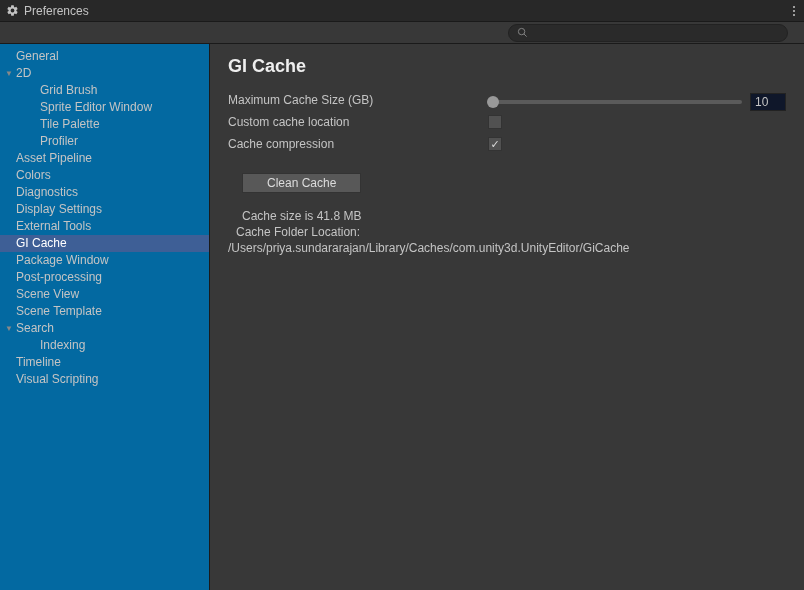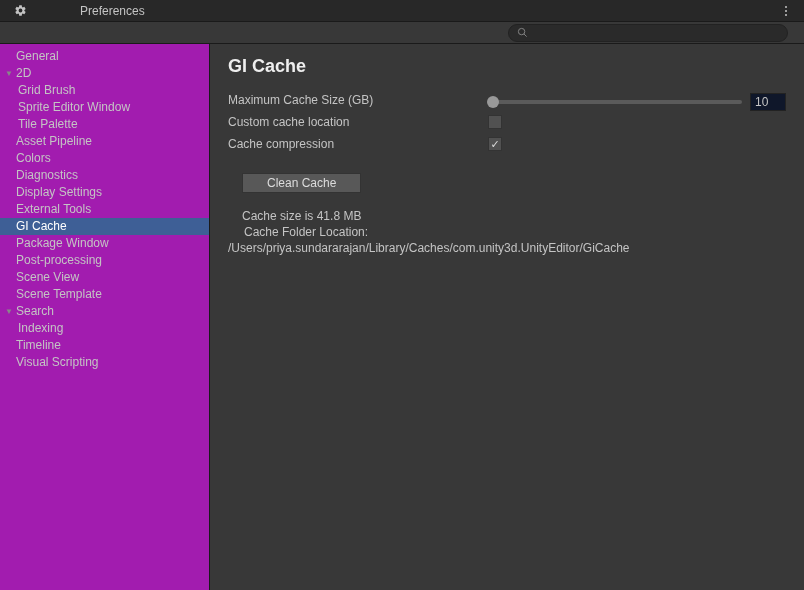--- a/index.html
+++ b/index.html
@@ -1,32 +1,32 @@
 <!DOCTYPE html>
 <html><head>
 <meta charset="utf-8">
 <style>
 * { margin: 0; padding: 0; box-sizing: border-box; font-family: Arial, Helvetica, sans-serif; }
 body { background: #383838; color: #c4c4c4; font-size: 12px; width: 804px; height: 590px; overflow: hidden; }
 .window { display: flex; flex-direction: column; height: 100%; }
-.titlebar { background: #282828; height: 22px; display: flex; align-items: center; padding: 0 14px; border-bottom: 1px solid #1a1a1a; gap: 48px; }
+.titlebar { background: #282828; height: 22px; display: flex; align-items: center; padding: 0 6px; border-bottom: 1px solid #1a1a1a; }
 .titlebar .gear { margin-right: 5px; display: flex; align-items: center; }
 .titlebar .title { font-size: 12px; color: #c4c4c4; flex: 1; }
 .titlebar .menu-icon { display: flex; flex-direction: column; gap: 2px; padding: 3px; cursor: pointer; }
 .titlebar .menu-icon span { width: 2px; height: 2px; background: #c4c4c4; border-radius: 50%; }
 .toolbar { background: #383838; height: 22px; display: flex; align-items: center; justify-content: flex-end; padding-right: 16px; border-bottom: 1px solid #1a1a1a; }
 .search-wrap { display: flex; align-items: center; background: #2a2a2a; border: 1px solid #222; border-radius: 10px; height: 18px; width: 280px; padding: 0 8px; }
 .search-wrap svg { flex-shrink: 0; }
 .search-wrap input { background: transparent; border: none; outline: none; color: #c4c4c4; font-size: 11px; margin-left: 4px; width: 100%; }
 .body { display: flex; flex: 1; overflow: hidden; }
-.sidebar { width: 210px; background: #a21caf; border-right: 1px solid #1a1a1a; padding-top: 4px; overflow-y: auto; }
+.sidebar { width: 210px; background: #0369a1; border-right: 1px solid #1a1a1a; padding-top: 4px; overflow-y: auto; }
 .sb-item { padding: 1px 0 1px 16px; cursor: pointer; line-height: 15px; white-space: nowrap; display: flex; align-items: center; }
 .sb-item.selected { background: #3e5f96; color: #fff; }
 .sb-item.expandable::before { content: "▼"; font-size: 8px; color: #888; margin-right: 3px; margin-left: -11px; width: 8px; display: inline-block; }
-.sb-child { padding-left: 18px; }
+.sb-child { padding-left: 40px; }
 .content { flex: 1; padding: 12px 18px; overflow-y: auto; }
 .content h1 { font-size: 18px; color: #eee; font-weight: bold; margin-bottom: 16px; }
 .row { display: flex; align-items: flex-start; height: 20px; margin-bottom: 2px; }
 .row .label { width: 260px; font-size: 12px; color: #c4c4c4; }
 .slider-wrap { flex: 1; display: flex; align-items: center; gap: 8px; }
 .slider-track { flex: 1; height: 4px; background: #5a5a5a; border-radius: 2px; position: relative; }
 .slider-thumb { position: absolute; left: 2%; top: 50%; transform: translate(-50%,-50%); width: 12px; height: 12px; background: #999; border-radius: 50%; cursor: pointer; }
 .slider-value { width: 36px; height: 18px; background: #0f172a; border: 1px solid #222; color: #c4c4c4; text-align: left; padding: 0 4px; font-size: 12px; }
 .checkbox { width: 14px; height: 14px; background: #515151; border: 1px solid #333; display: flex; align-items: center; justify-content: center; cursor: pointer; }
 .checkbox.checked::after { content: "✓"; color: #dcdcdc; font-size: 11px; line-height: 1; }
@@ -71,20 +71,23 @@
           <span>2D</span>
         </div>
         <div class="sb-item sb-child">
           <span>Grid Brush</span>
         </div>
         <div class="sb-item sb-child">
           <span>Sprite Editor Window</span>
         </div>
         <div class="sb-item sb-child">
           <span>Tile Palette</span>
+        </div>
+        <div class="sb-item sb-child">
+          <span>Profiler</span>
         </div>
         <div class="sb-item">
           <span>Asset Pipeline</span>
         </div>
         <div class="sb-item">
           <span>Colors</span>
         </div>
         <div class="sb-item">
           <span>Diagnostics</span>
         </div>
@@ -144,17 +147,17 @@
       <div class="row">
         <span class="label">Cache compression</span>
         <div class="checkbox checked" id="cb-compress"></div>
       </div>
 
       <div class="btn-row">
         <button class="btn">Clean Cache</button>
       </div>
 
       <div class="info">Cache size is 41.8 MB</div>
-      <div class="info" style="margin-left:16px">Cache Folder Location:</div>
+      <div class="info" style="margin-left:8px">Cache Folder Location:</div>
       <div class="info" style="margin-left:0">/Users/priya.sundararajan/Library/Caches/com.unity3d.UnityEditor/GiCache</div>
     </div>
   </div>
 </div>
 
 </body></html>

